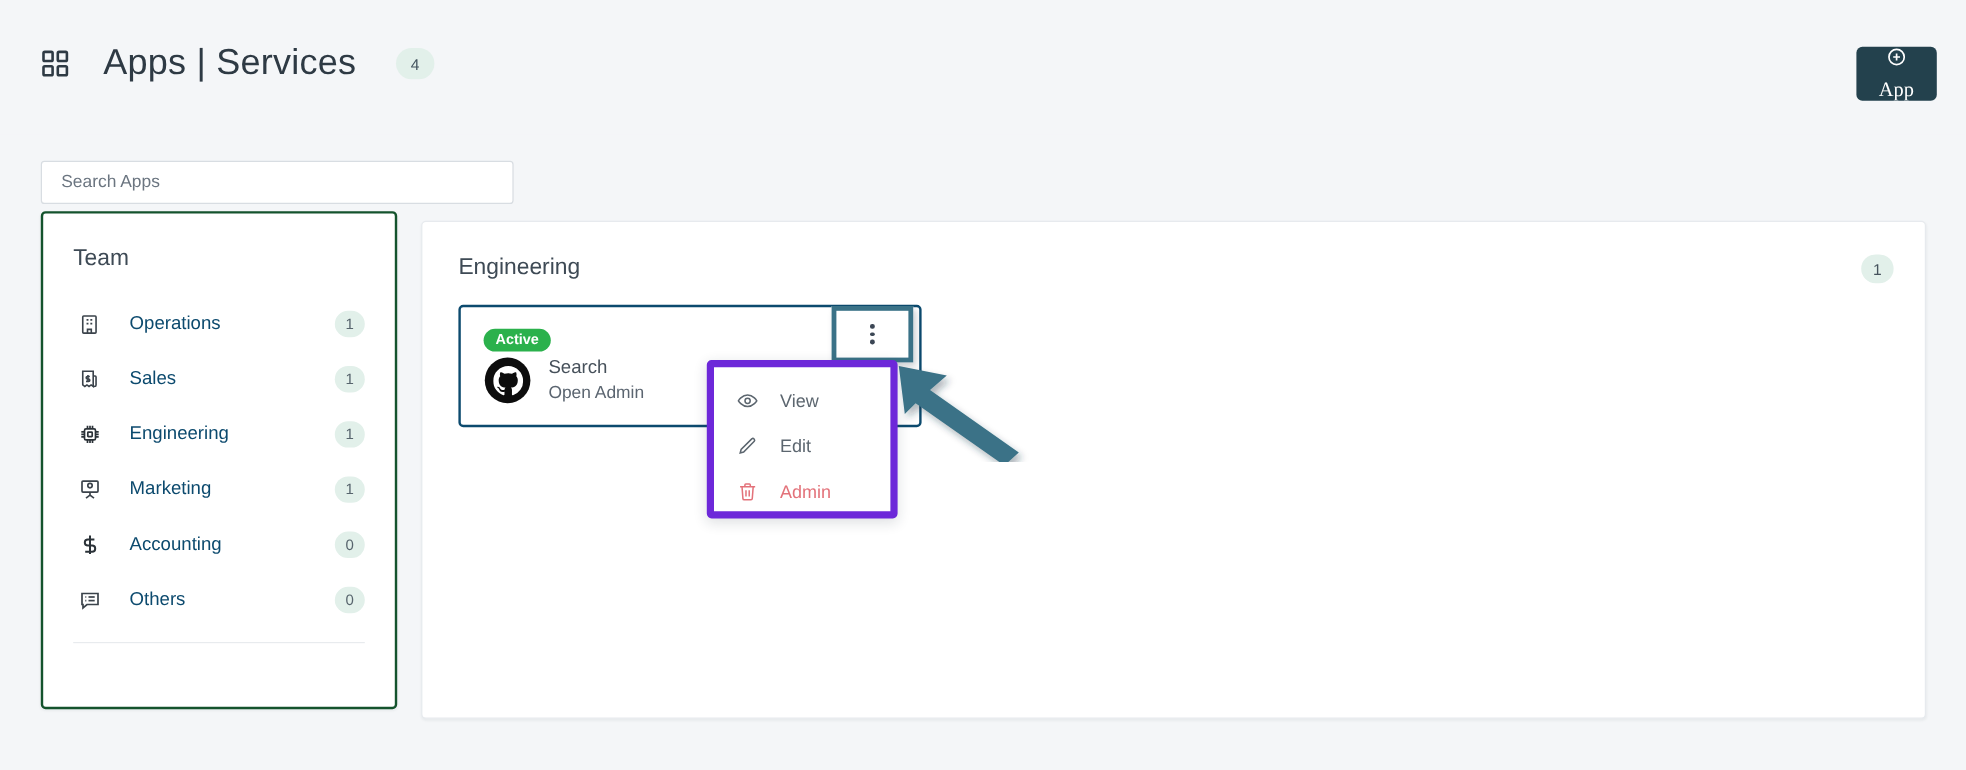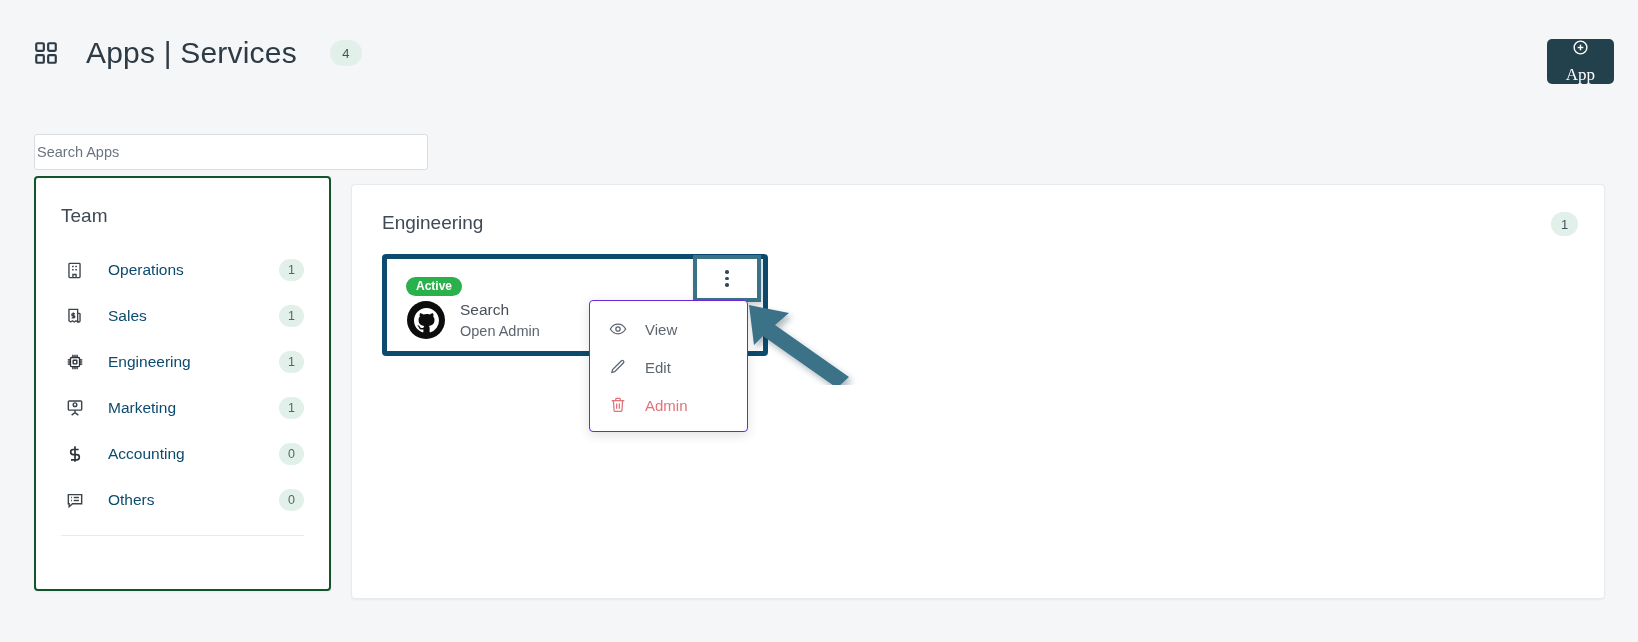--- a/index.html
+++ b/index.html
@@ -41,21 +41,21 @@
     cursor: pointer;
     flex-direction: column;
   }
   .add-btn svg { display: block; }
 
   
   .search-input {
     position: absolute; left: 34px; top: 134px;
     width: 394px; height: 36px;
     border: 1px solid #d8dde2; border-radius: 3px;
-    background: #ffffff; padding: 0 2px;
+    background: #ffffff; padding: 0 16px;
     font-size: 14.5px; color: #a16207;
     font-family: "Liberation Sans", sans-serif; outline: none;
   }
   .search-input::placeholder { color: #6b7580; }
 
   
   .sidebar {
     position: absolute; left: 34px; top: 176px;
     width: 297px; height: 415px;
     background: #ffffff; border: 2px solid #14532d;
@@ -110,21 +110,21 @@
     display: inline-flex; align-items: center; justify-content: center;
     min-width: 27px; height: 24px; padding: 0 8px;
     background: #e2f0ea; color: #45525c;
     border-radius: 12px; font-size: 13px;
   }
 
   
   .app-card {
     position: absolute; left: 30px; top: 69px;
     width: 386px; height: 102px;
-    background: #ffffff; border: 5px solid #0c4a6e;
+    background: #ffffff; border: 2px solid #0c4a6e;
     border-radius: 4px;
   }
   .status-badge {
     position: absolute; left: 19px; top: 18px;
     background: #2bb14c; color: #ffffff;
     font-size: 12px; font-weight: bold;
     border-radius: 11px; padding: 3px 10px 4px;
     line-height: 1;
   }
   .app-logo {
@@ -157,21 +157,21 @@
   .kebab-dots { display: flex; flex-direction: column; gap: 3px; }
   .kebab-dots i {
     display: block; width: 3.5px; height: 3.5px;
     background: #3c4755; border-radius: 50%;
   }
 
   
   .dropdown {
     position: absolute; left: 589px; top: 300px;
     width: 159px; height: 132px;
-    background: #ffffff; border: 1px solid #6d28d9;
+    background: #ffffff; border: 6px solid #6d28d9;
     border-radius: 4px;
     box-shadow: 0 3px 11px rgba(25,40,55,.14);
     padding: 9px 0;
   }
   .menu-item {
     display: flex; align-items: center;
     height: 38px; padding: 0 18px;
     font-size: 15px; color: #5c666f; cursor: pointer;
   }
   .menu-item .mi-icon {

